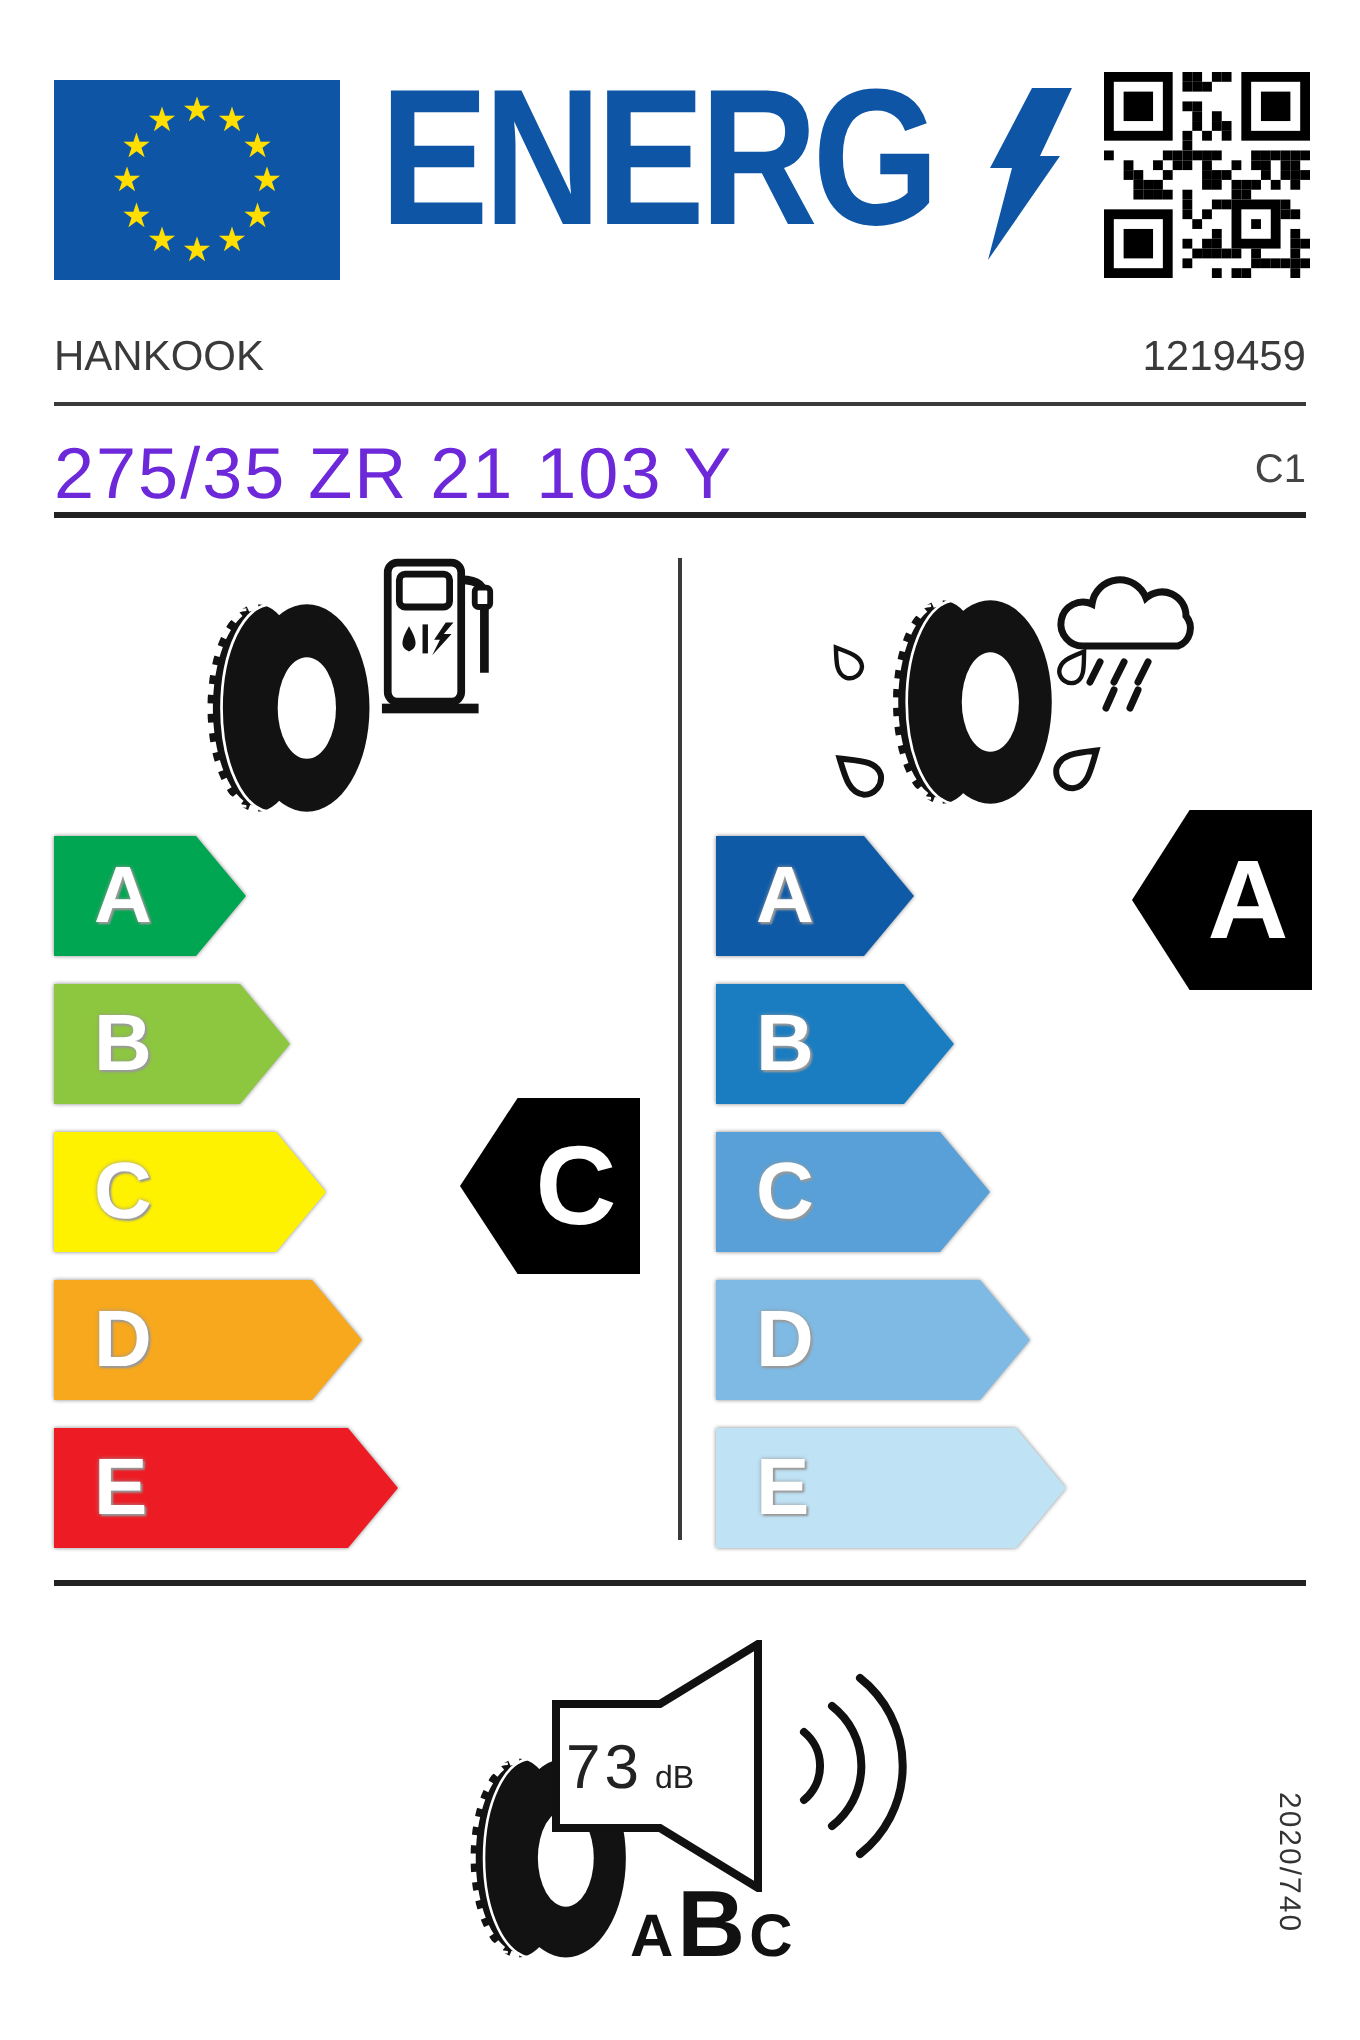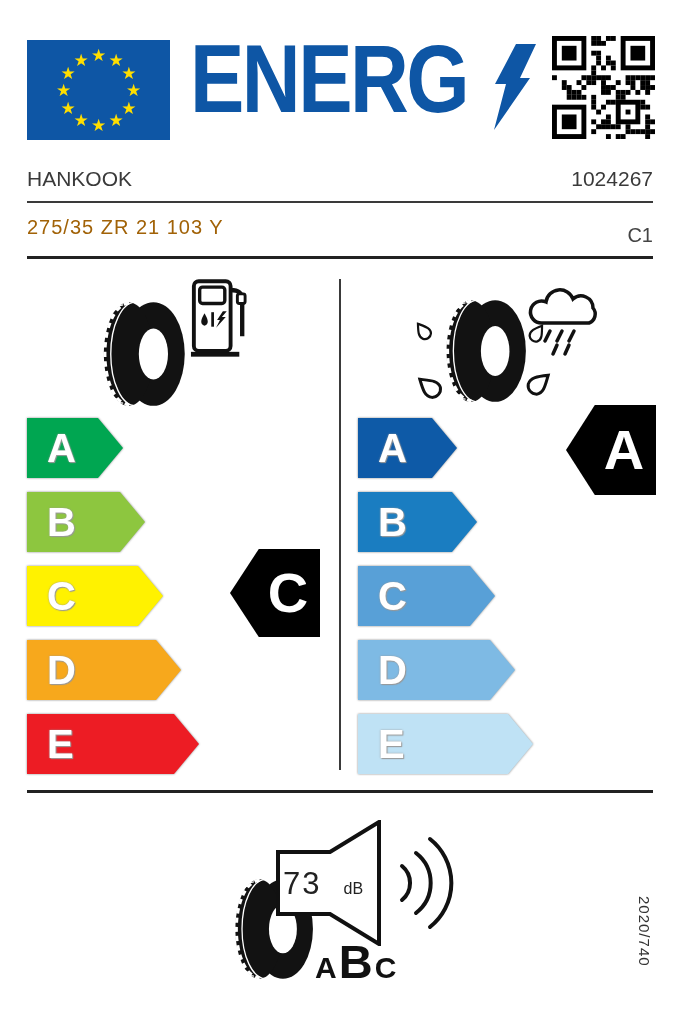--- a/index.html
+++ b/index.html
@@ -11,21 +11,21 @@
   .eu-flag{left:27px;top:40px;width:143px;height:100px;}
   .star{position:absolute;color:#FFDE00;font-size:17px;line-height:1;transform:translate(-50%,-50%);}
   .energ{left:190px;top:30px;font-size:97px;font-weight:800;line-height:1;
          letter-spacing:-3px;transform:scaleX(.84);transform-origin:left top;}
   .bolt{left:490px;top:44px;}
   .qr{left:552px;top:36px;width:103px;height:103px;}
 
   .brand-row-name{left:27px;top:167px;font-size:21px;color:#3a3a3a;}
   .brand-row-num{right:27px;top:167px;font-size:21px;color:#3a3a3a;}
   .hr1{left:27px;right:27px;top:201px;height:2px;background:#3a3a3a;}
-  .size-text{left:27px;top:216px;font-size:20px;letter-spacing:1px;color:#a16207;}
+  .size-text{left:27px;top:216px;font-size:36px;letter-spacing:1px;color:#6d28d9;}
   .class-text{right:27px;top:224px;font-size:20px;color:#444;}
   .hr2{left:27px;right:27px;top:256px;height:3px;background:#222;}
   .hr3{left:27px;right:27px;top:790px;height:3px;background:#222;}
   .vdiv{left:339px;top:279px;width:2px;height:491px;background:#3a3a3a;}
 
   
   .arrow-wrap{position:absolute;height:60px;filter:drop-shadow(0 0 1px #888);}
   .arrow{width:100%;height:100%;display:flex;align-items:center;box-sizing:border-box;
          padding-left:20px;clip-path:polygon(0 0,calc(100% - 25px) 0,100% 50%,calc(100% - 25px) 100%,0 100%);}
   .arrow span{font-size:40px;font-weight:bold;color:#fff;line-height:1;
@@ -36,21 +36,21 @@
   .ww0{width:99px;} .ww1{width:119px;} .ww2{width:137px;} .ww3{width:157px;} .ww4{width:175px;}
 
   .sel-arrow{position:absolute;background:#000;display:flex;align-items:center;justify-content:center;
              padding-left:26px;box-sizing:border-box;
              clip-path:polygon(0 50%,32% 0,100% 0,100% 100%,32% 100%);}
   .sel-arrow span{color:#fff;font-weight:bold;font-size:56px;line-height:1;}
   .sel-fuel{left:230px;top:549px;width:90px;height:88px;}
   .sel-wet{left:566px;top:405px;width:90px;height:90px;}
 
   
-  .noise-db{left:283px;top:866px;display:flex;align-items:baseline;gap:22px;color:#222;}
+  .noise-db{left:283px;top:866px;display:flex;align-items:baseline;gap:6px;color:#222;}
   .noise-db .val{font-size:31px;letter-spacing:2px;}
   .noise-db .unit{font-size:16px;}
   .noise-abc{left:315px;top:938px;display:flex;align-items:baseline;gap:2px;color:#111;}
   .noise-abc span{font-size:30px;font-weight:600;line-height:1;}
   .noise-abc span.big{font-size:47px;font-weight:800;}
   .regulation{left:636px;top:896px;font-size:15px;color:#333;writing-mode:vertical-rl;letter-spacing:1px;}
   svg{display:block;}
 </style>
 </head>
 <body>
@@ -206,21 +206,21 @@
       <rect x="88.28571428571429" y="93.1904761904762" width="4.904761904761905" height="4.904761904761905" fill="#000"></rect>
       <rect x="93.1904761904762" y="93.1904761904762" width="4.904761904761905" height="4.904761904761905" fill="#000"></rect>
       <rect x="98.0952380952381" y="93.1904761904762" width="4.904761904761905" height="4.904761904761905" fill="#000"></rect>
       <rect x="53.952380952380956" y="98.0952380952381" width="4.904761904761905" height="4.904761904761905" fill="#000"></rect>
       <rect x="63.761904761904766" y="98.0952380952381" width="4.904761904761905" height="4.904761904761905" fill="#000"></rect>
       <rect x="68.66666666666667" y="98.0952380952381" width="4.904761904761905" height="4.904761904761905" fill="#000"></rect>
       <rect x="93.1904761904762" y="98.0952380952381" width="4.904761904761905" height="4.904761904761905" fill="#000"></rect>
     </svg>
 
   <div class="abs brand-row-name">HANKOOK</div>
-  <div class="abs brand-row-num">1024267</div>
+  <div class="abs brand-row-num">1219459</div>
   <div class="abs hr1"></div>
 
   <div class="abs size-text">275/35 ZR 21 103 Y</div>
   <div class="abs class-text">C1</div>
   <div class="abs hr2"></div>
 
   <div class="abs vdiv"></div>
 
   <svg class="abs" style="left:95px;top:300px" width="92" height="108" viewBox="0 0 170 200">
       <use href="#tire-shape"></use>

